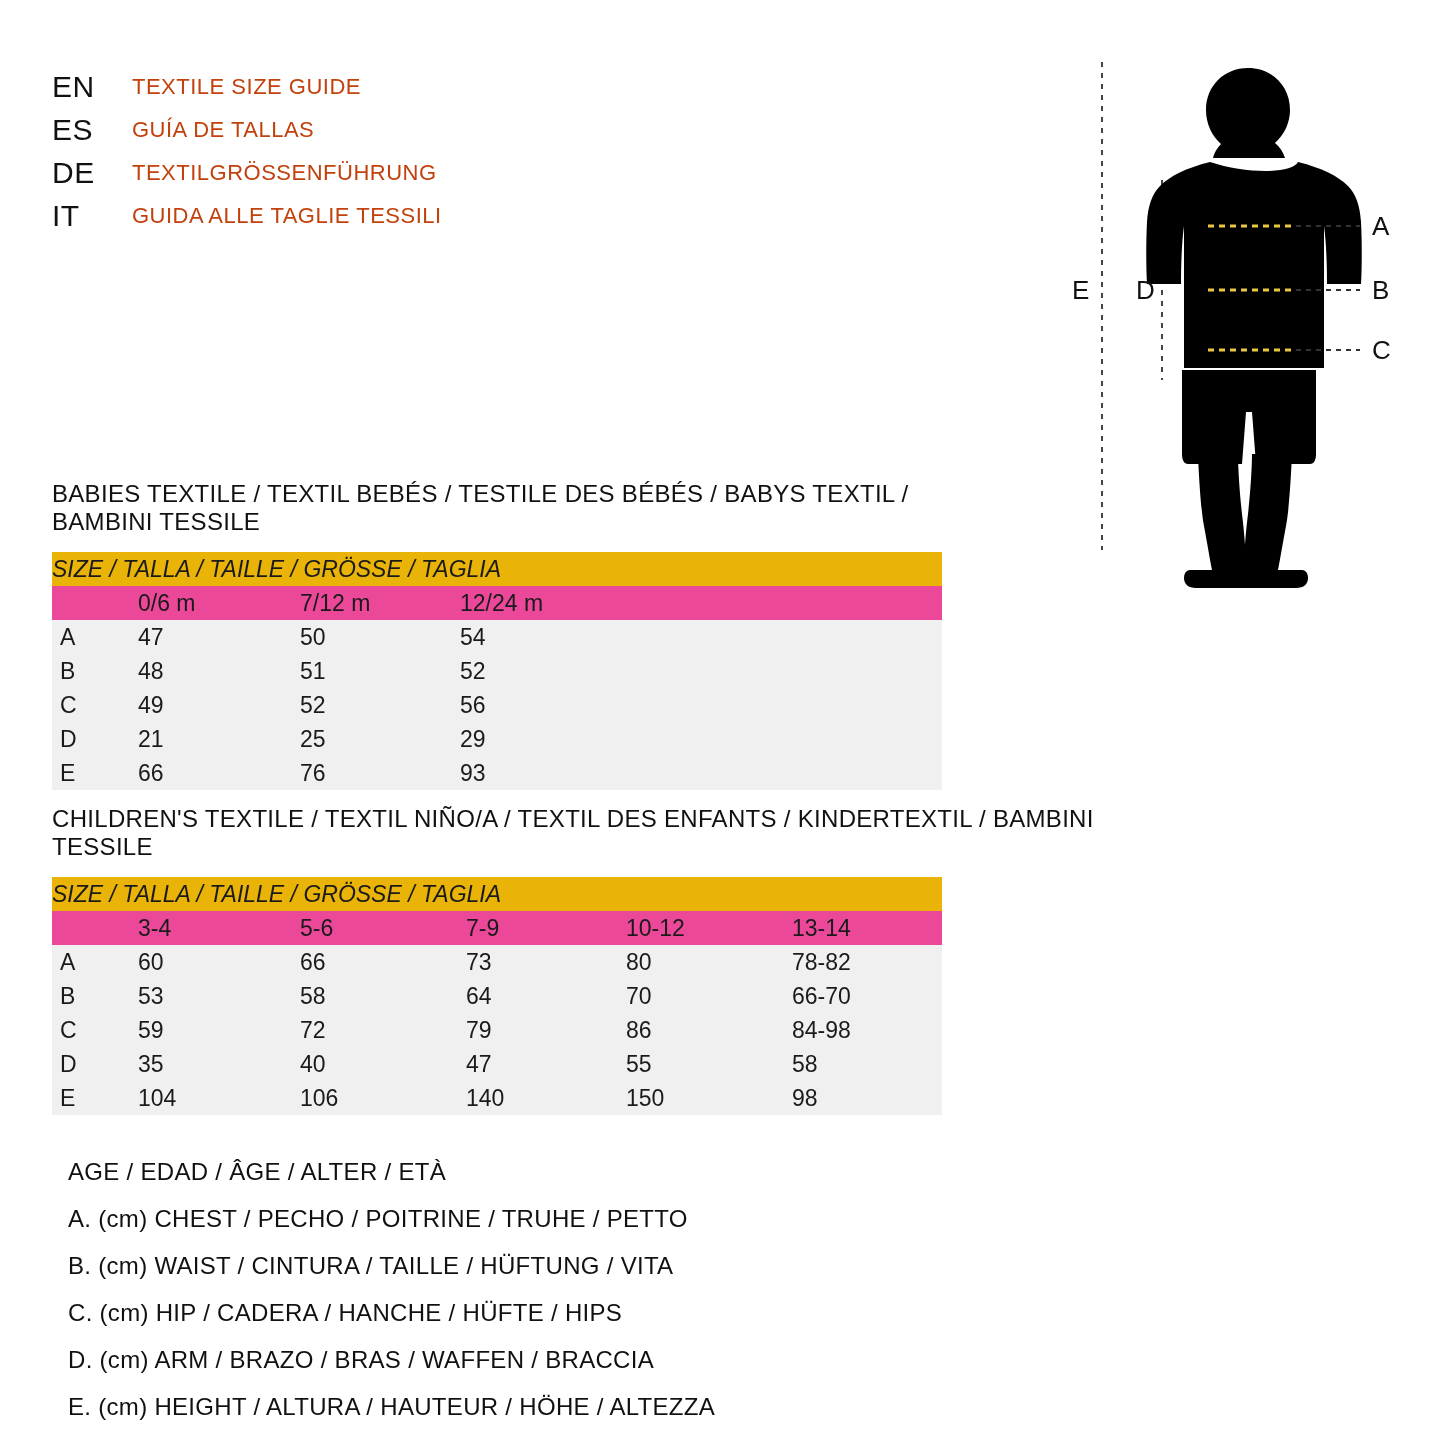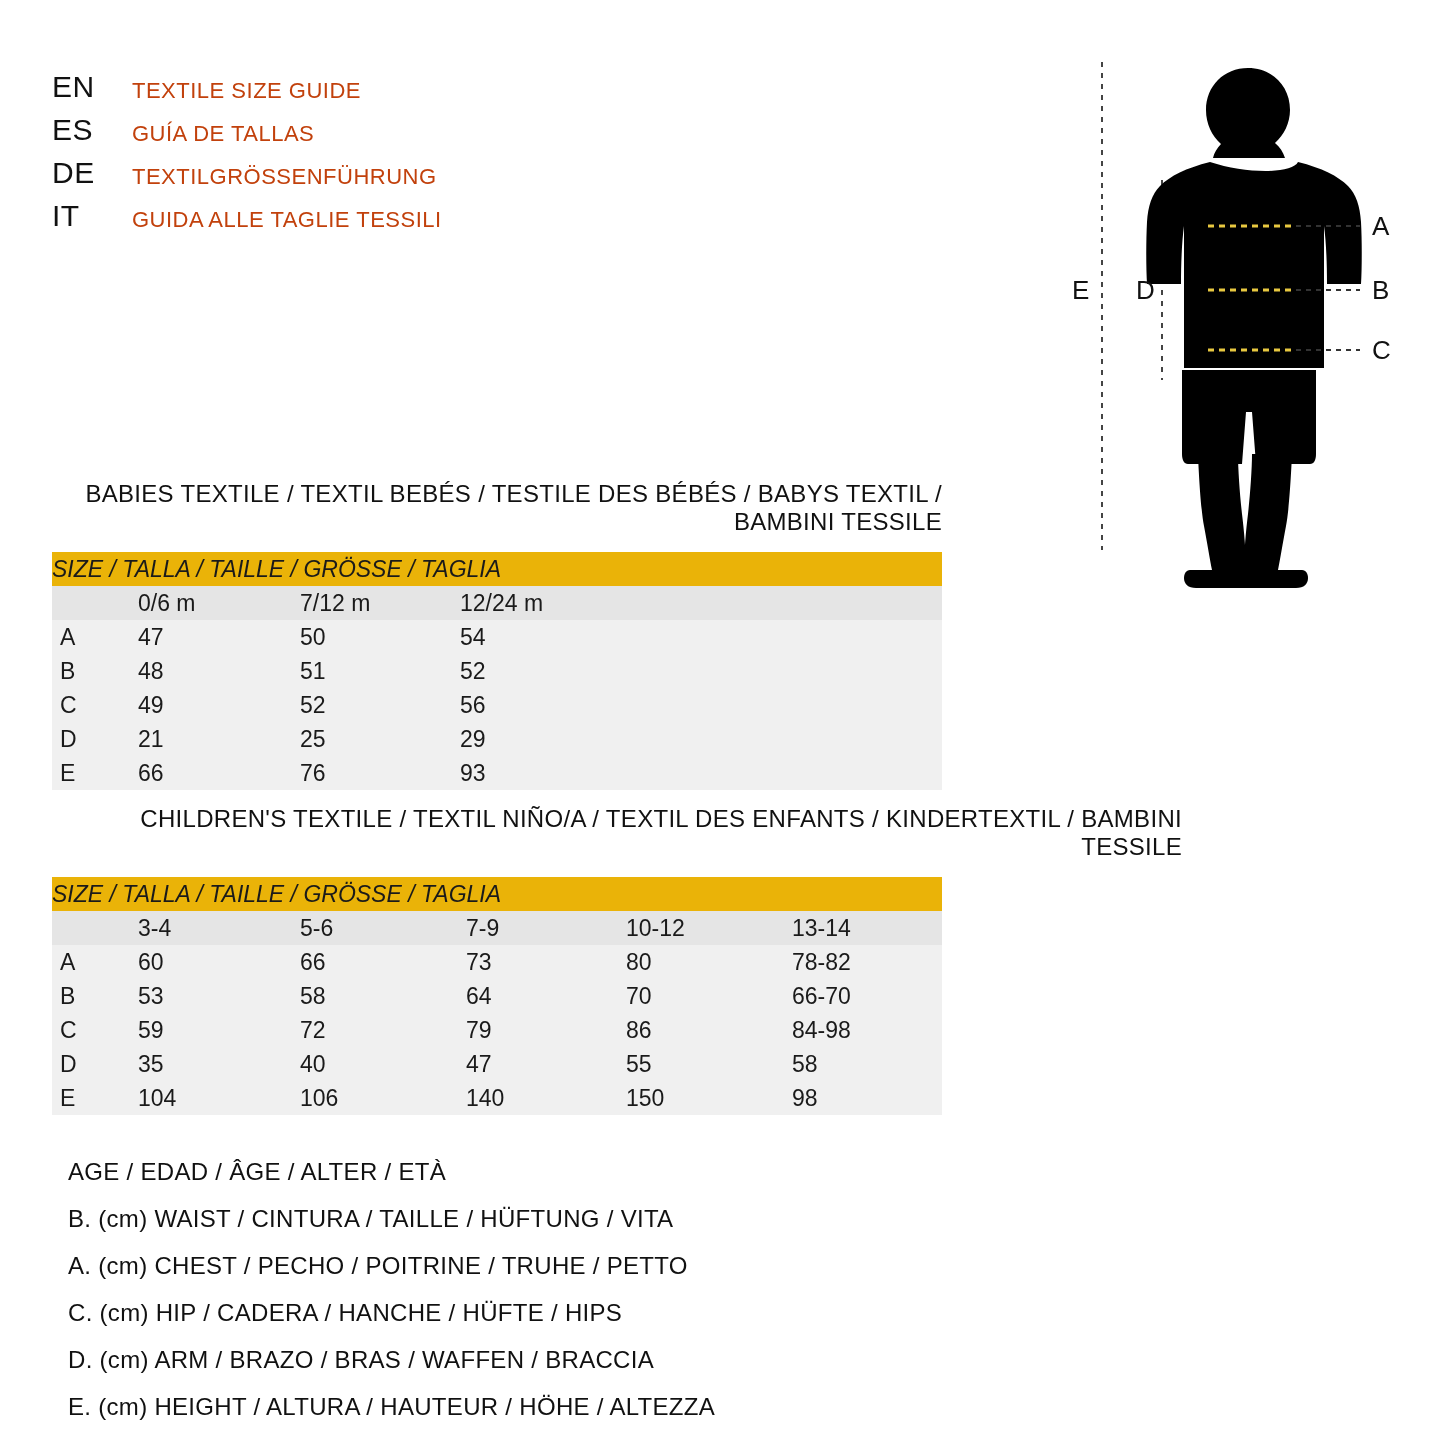--- a/index.html
+++ b/index.html
@@ -18,21 +18,21 @@
 
   
   .header {
     position: absolute;
     left: 52px;
     top: 70px;
     width: 700px;
   }
   .header-row {
     display: flex;
-    align-items: flex-end;
+    align-items: center;
     margin-bottom: 9px;
   }
   .header-lang {
     width: 80px;
     font-size: 30px;
     letter-spacing: 0.5px;
     color: #111;
   }
   .header-text {
     font-size: 22px;
@@ -56,21 +56,20 @@
   .section {
     position: absolute;
     left: 52px;
     width: 890px;
   }
   .section-title {
     font-size: 24px;
     color: #111;
     letter-spacing: 0.3px;
     margin-bottom: 16px;
-    text-align: right;
   }
   table.size-table {
     border-collapse: collapse;
     width: 890px;
     table-layout: fixed;
   }
   table.size-table td, table.size-table th {
     font-size: 23px;
     font-weight: normal;
     color: #1a1a1a;
@@ -104,21 +103,21 @@
 
   
   .children col.c0 { width: 86px; }
   .children col.c1 { width: 162px; }
   .children col.c2 { width: 166px; }
   .children col.c3 { width: 160px; }
   .children col.c4 { width: 166px; }
   .children col.c5 { width: 150px; }
 
   .sz-head td {
-    background: #e5e5e5;
+    background: #ec4899;
     font-size: 23px;
   }
   .val-left {
     text-align: left;
     padding-left: 14px;
   }
 
   
   .legend {
     position: absolute;
@@ -309,18 +308,18 @@
         <td class="val">140</td>
         <td class="val">150</td>
         <td class="val">98</td>
       </tr>
     </tbody>
   </table>
 </div>
 
 <div class="legend">
   <div class="legend-line">AGE / EDAD / ÂGE / ALTER / ETÀ</div>
+  <div class="legend-line">A. (cm) CHEST / PECHO / POITRINE / TRUHE / PETTO</div>
   <div class="legend-line">B. (cm) WAIST / CINTURA / TAILLE / HÜFTUNG / VITA</div>
-  <div class="legend-line">A. (cm) CHEST / PECHO / POITRINE / TRUHE / PETTO</div>
   <div class="legend-line">C. (cm) HIP / CADERA / HANCHE / HÜFTE / HIPS</div>
   <div class="legend-line">D. (cm) ARM / BRAZO / BRAS / WAFFEN / BRACCIA</div>
   <div class="legend-line">E. (cm) HEIGHT / ALTURA / HAUTEUR / HÖHE / ALTEZZA</div>
 </div>
 
 </body></html>

